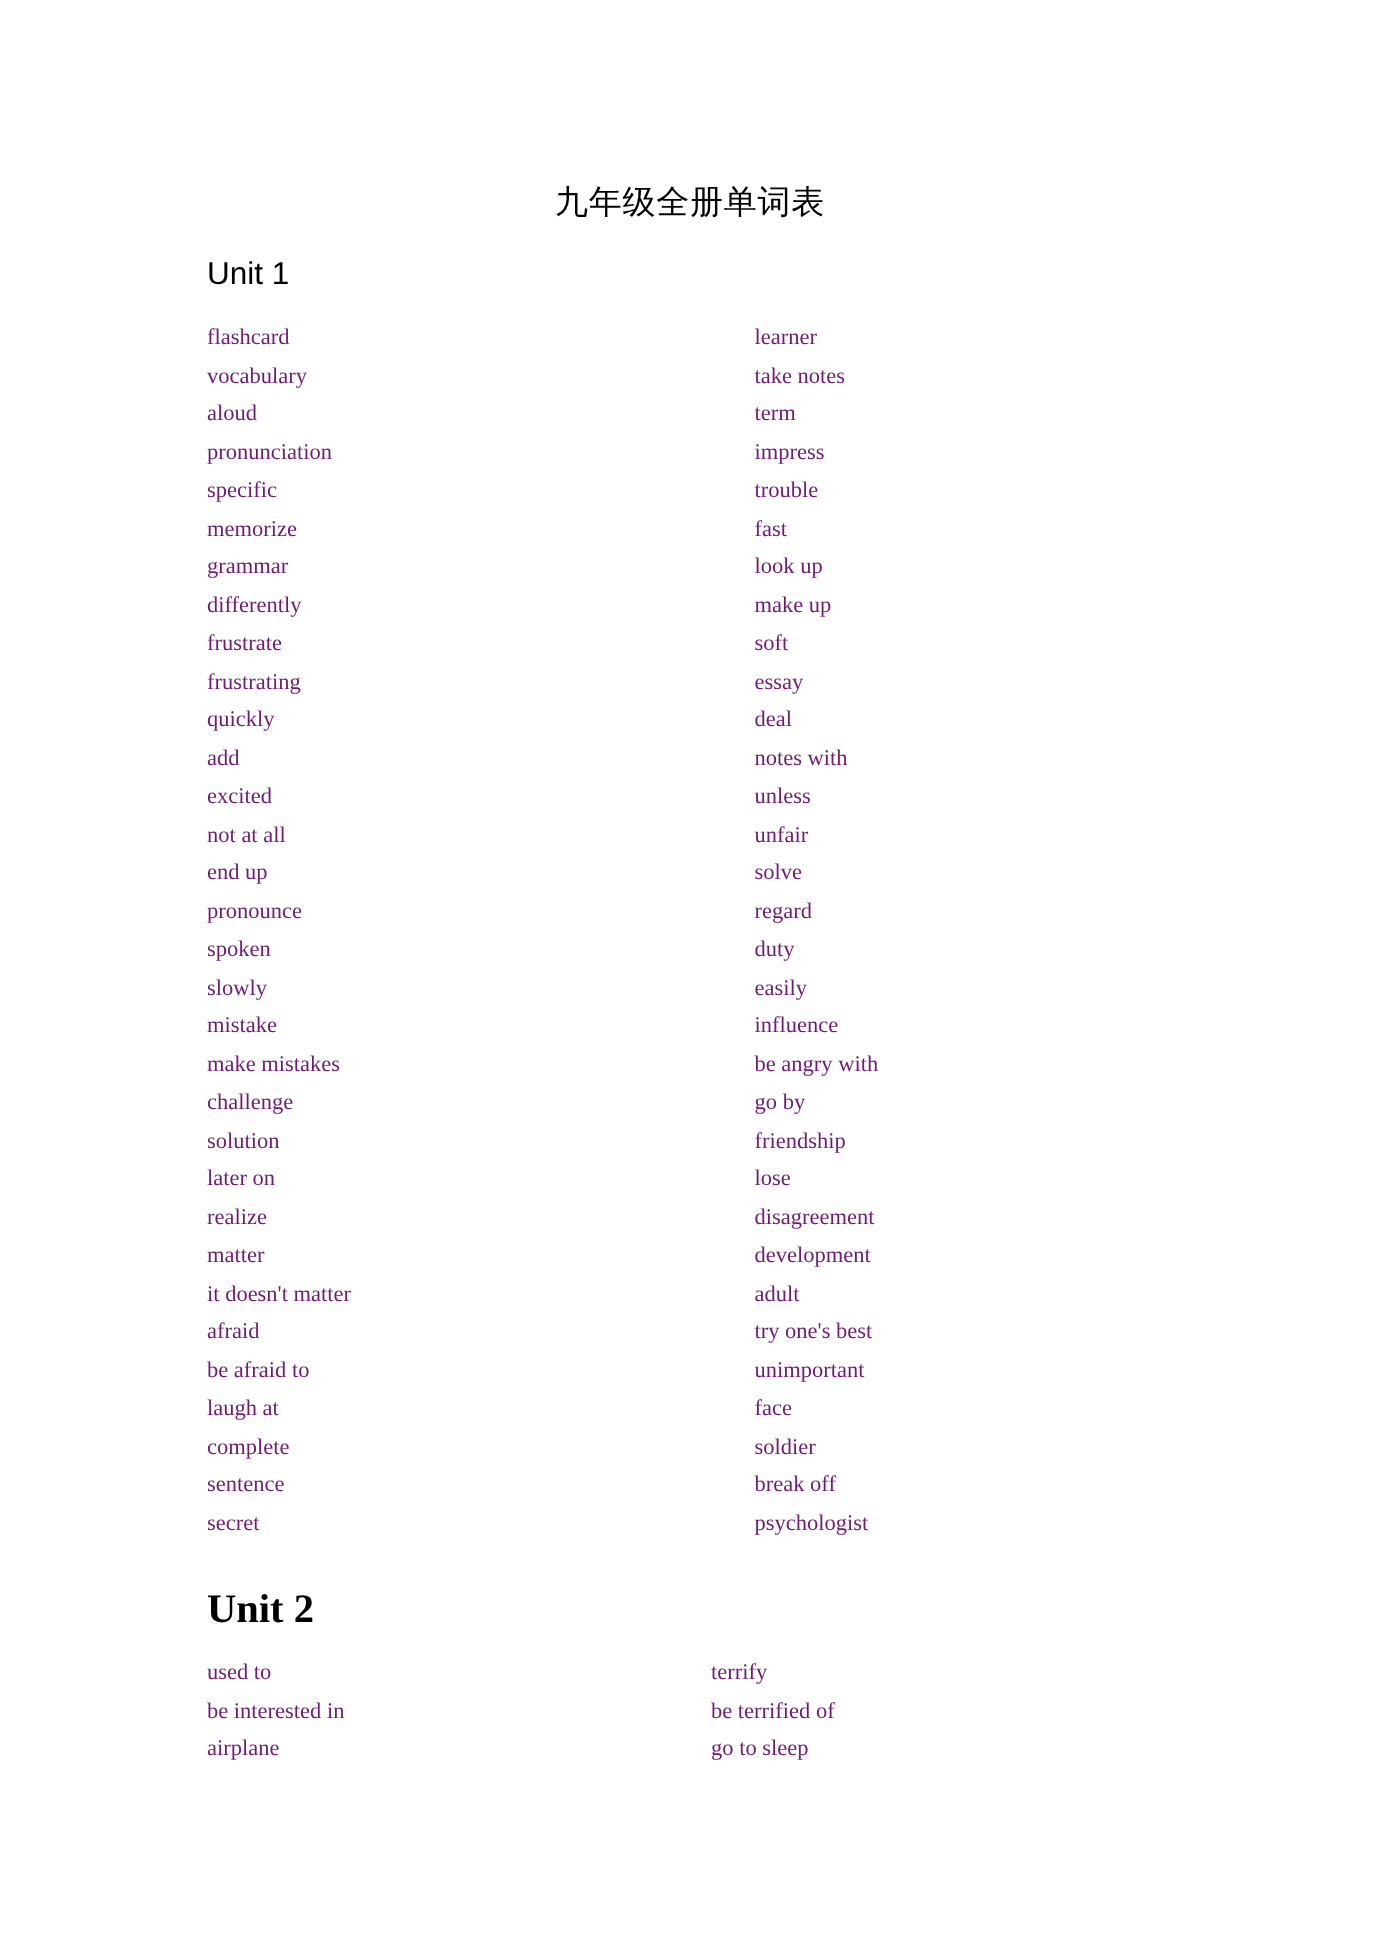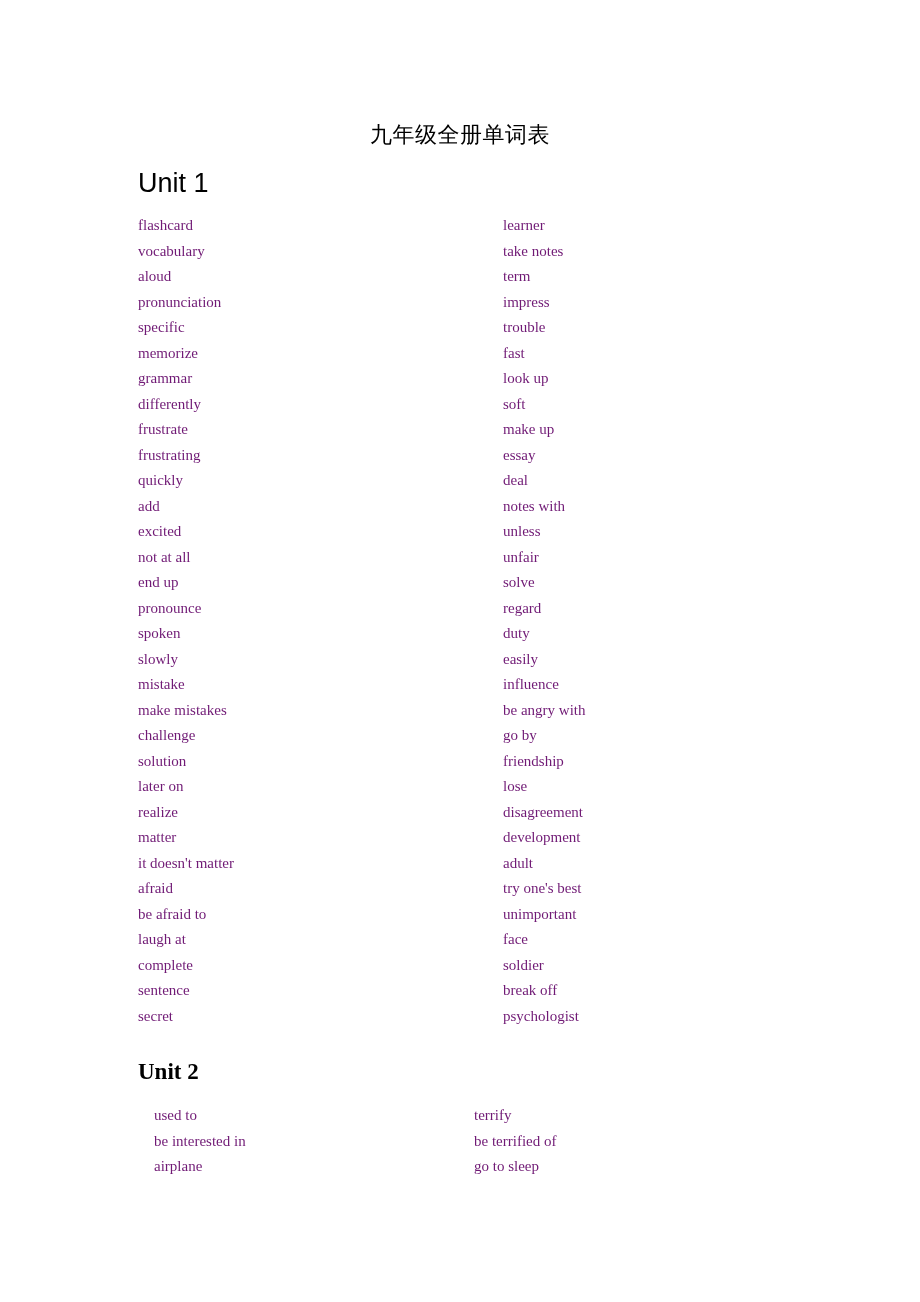--- a/index.html
+++ b/index.html
@@ -32,31 +32,31 @@
     font-size: 22px;
     line-height: 26px;
     letter-spacing: 0.5px;
     color: #000000;
     white-space: nowrap;
   }
   .unit-heading-sans {
     position: absolute;
     left: 138px;
     font-family: "Liberation Sans", "DejaVu Sans", sans-serif;
-    font-size: 27px;
+    font-size: 21px;
     line-height: 26px;
     font-weight: 400;
     color: #000000;
     white-space: nowrap;
   }
   .unit-heading-serif-bold {
     position: absolute;
     left: 138px;
     font-family: "Liberation Serif", "DejaVu Serif", serif;
-    font-size: 23px;
+    font-size: 27px;
     line-height: 28px;
     font-weight: 700;
     color: #000000;
     white-space: nowrap;
   }
   .word-col {
     position: absolute;
     font-family: "Liberation Serif", "DejaVu Serif", serif;
     font-size: 15px;
     color: #701a75;
@@ -67,21 +67,21 @@
     white-space: nowrap;
   }
   
   #unit1-col-left  { left: 138px; top: 213px; width: 320px; }
   #unit1-col-right { left: 474px; top: 213px; width: 350px; margin-left: 29px; }
   
   #unit1-heading   { top: 170px; }
   
   #unit2-heading   { top: 1058px; }
   
-  #unit2-col-left  { left: 154px; top: 1103px; width: 320px; }
+  #unit2-col-left  { left: 138px; top: 1103px; width: 320px; }
   #unit2-col-right { left: 474px; top: 1103px; width: 350px; }
 </style>
 </head>
 <body>
 
 <div class="page">
 
   <div class="doc-title">九年级全册单词表</div>
 
   <div class="unit-heading-sans" id="unit1-heading">Unit 1</div>
@@ -122,22 +122,22 @@
     </div>
 
   <div class="word-col" id="unit1-col-right">
       <div class="word-item">learner</div>
       <div class="word-item">take notes</div>
       <div class="word-item">term</div>
       <div class="word-item">impress</div>
       <div class="word-item">trouble</div>
       <div class="word-item">fast</div>
       <div class="word-item">look up</div>
+      <div class="word-item">make up</div>
       <div class="word-item">soft</div>
-      <div class="word-item">make up</div>
       <div class="word-item">essay</div>
       <div class="word-item">deal</div>
       <div class="word-item">notes with</div>
       <div class="word-item">unless</div>
       <div class="word-item">unfair</div>
       <div class="word-item">solve</div>
       <div class="word-item">regard</div>
       <div class="word-item">duty</div>
       <div class="word-item">easily</div>
       <div class="word-item">influence</div>

